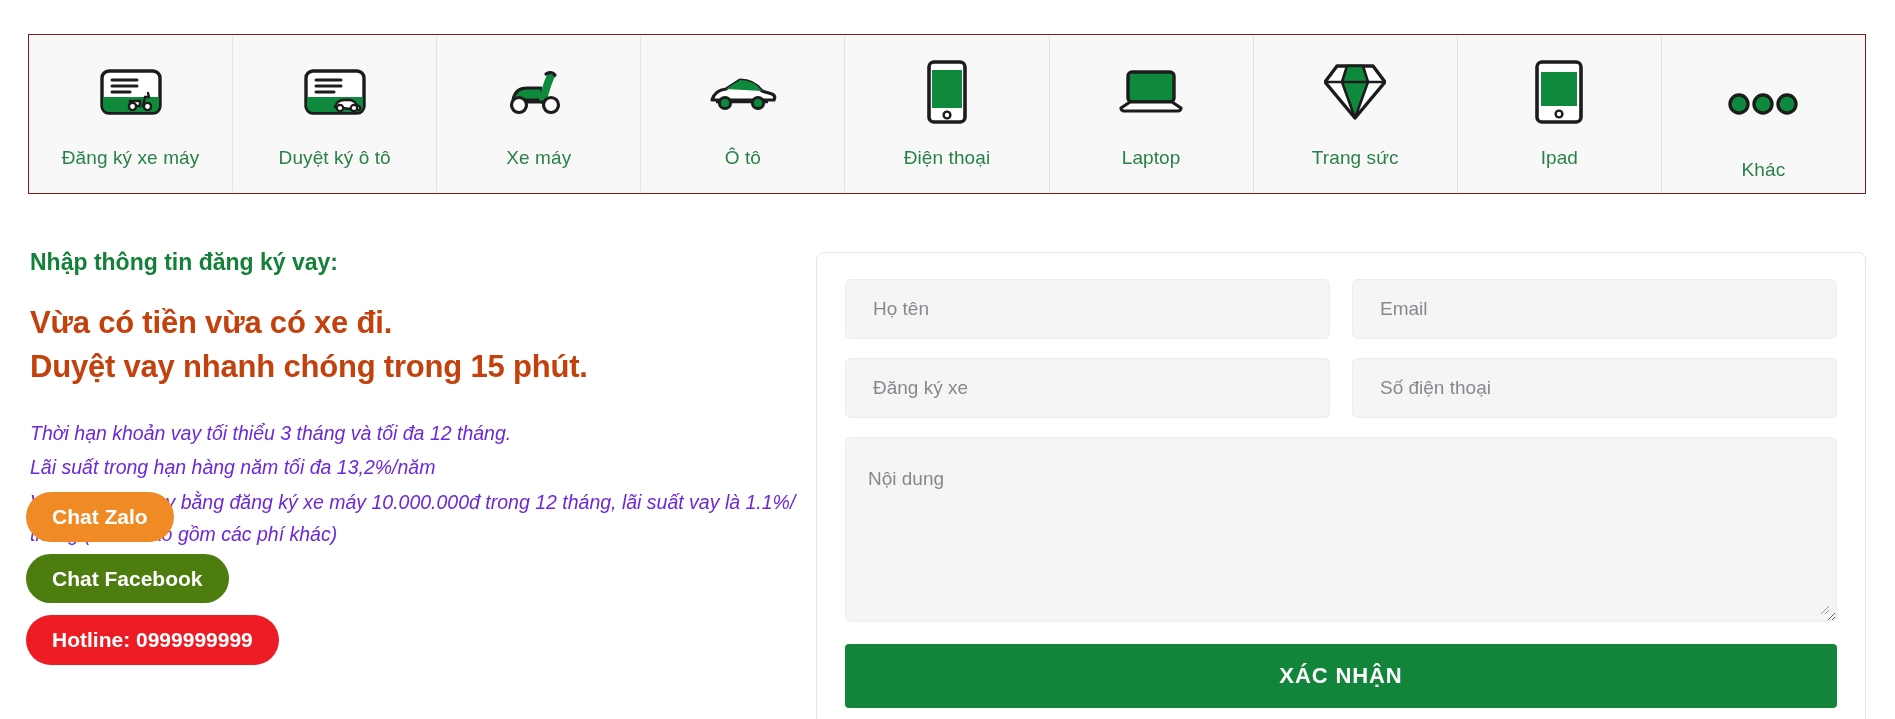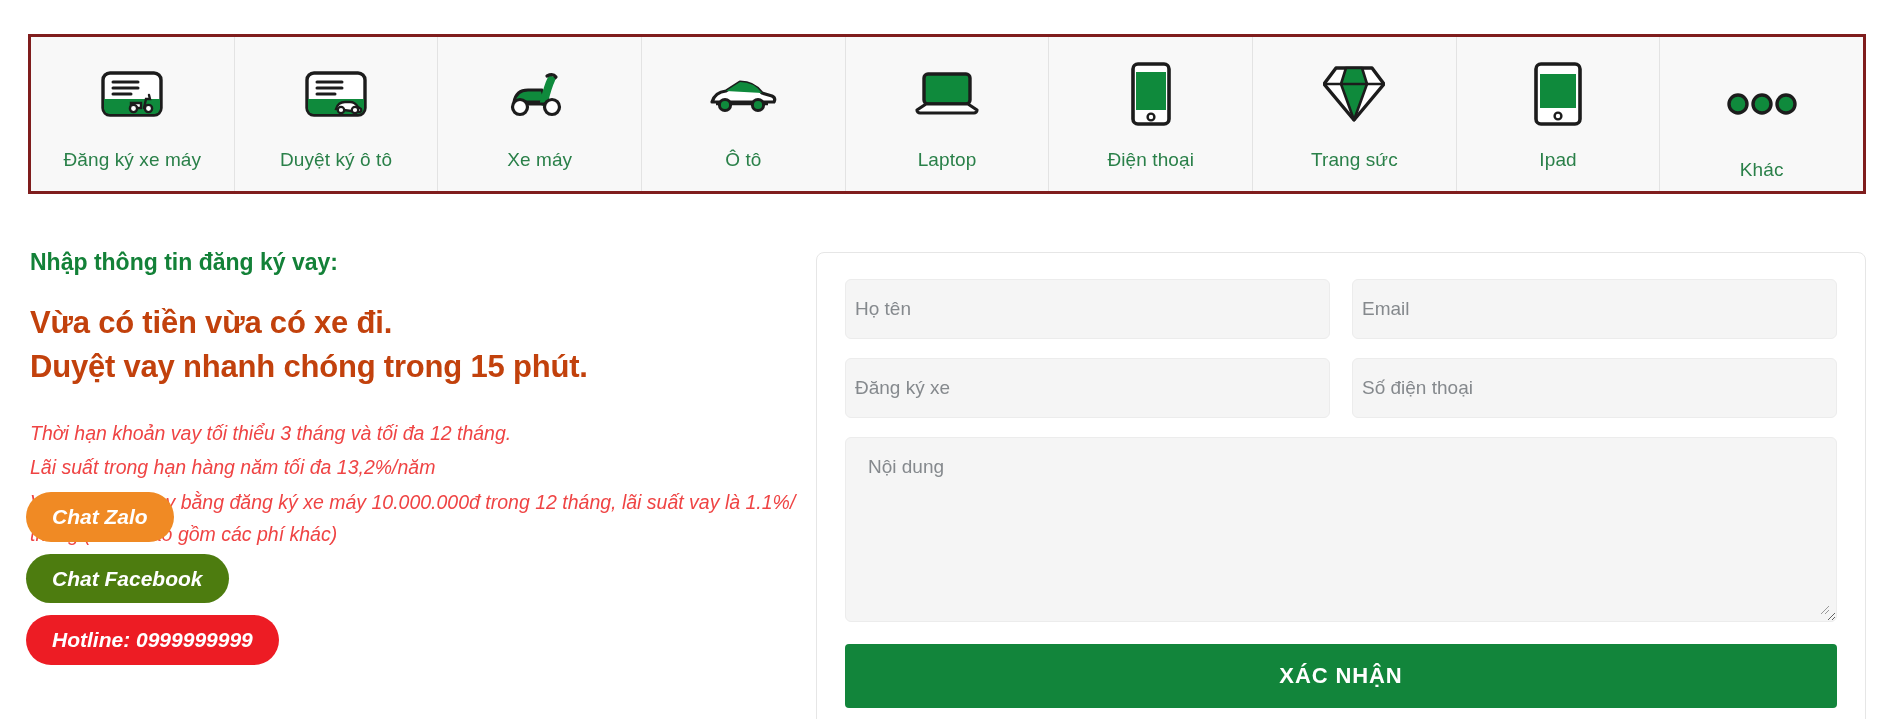--- a/index.html
+++ b/index.html
@@ -17,21 +17,21 @@
   }
 
   
   .tabbar {
     position: absolute;
     left: 28px;
     top: 34px;
     width: 1838px;
     height: 160px;
     display: flex;
-    border: 3px solid #7f1d1d;
+    border: 1px solid #7f1d1d;
     background: #f8f8f8;
     box-sizing: border-box;
   }
   .tab {
     flex: 1 1 0;
     border-right: 1px solid #e3e3e3;
     display: flex;
     flex-direction: column;
     align-items: center;
     justify-content: flex-start;
@@ -75,36 +75,35 @@
     font-weight: bold;
     color: #c2410c;
     margin: 0;
     line-height: 1.42;
     letter-spacing: -.2px;
   }
   .terms {
     margin-top: 28px;
     font-size: 19.5px;
     font-style: italic;
-    color: #ef4444;
+    color: #6d28d9;
     line-height: 1.66;
   }
   .terms p { margin: 0 0 2px 0; }
 
   
   .chat-stack {
     position: absolute;
     left: 26px;
     top: 492px;
     z-index: 40;
     display: flex;
     flex-direction: column;
     align-items: flex-start;
     gap: 12px;
-    font-style: italic;
   }
   .chat-btn {
     border-radius: 40px;
     color: #ffffff;
     font-size: 21px;
     font-weight: bold;
     padding: 13px 26px;
     cursor: pointer;
     white-space: nowrap;
     line-height: 1.12;
@@ -132,36 +131,36 @@
     gap: 22px;
     margin-bottom: 19px;
   }
   .field {
     flex: 1 1 0;
     height: 60px;
     background: #f5f5f5;
     border: 1px solid #ececec;
     border-radius: 6px;
     box-sizing: border-box;
-    padding: 0 9px;
+    padding: 0 27px;
     font-size: 19px;
     font-family: "Liberation Sans", sans-serif;
     color: #333333;
     outline: none;
   }
   .field::placeholder { color: #85898d; opacity: 1; }
   .textarea-wrap { position: relative; }
   .field-area {
     width: 100%;
     height: 185px;
     background: #f5f5f5;
     border: 1px solid #ececec;
     border-radius: 6px;
     box-sizing: border-box;
-    padding: 18px 22px;
+    padding: 30px 22px;
     font-size: 19px;
     font-family: "Liberation Sans", sans-serif;
     color: #333333;
     outline: none;
     resize: vertical;
     display: block;
   }
   .field-area::placeholder { color: #85898d; opacity: 1; }
   .resize-grip {
     position: absolute;
@@ -264,37 +263,37 @@
         <line x1="10" y1="32" x2="62" y2="32" stroke="#1c1c1c" stroke-width="2.6"></line>
         <circle cx="19" cy="33" r="5.6" fill="#0f8a3c" stroke="#1c1c1c" stroke-width="3"></circle>
         <circle cx="52" cy="33" r="5.6" fill="#0f8a3c" stroke="#1c1c1c" stroke-width="3"></circle>
       </svg>
     </span>
     <span class="tab-label">Ô tô</span>
   </div>
 
   <div class="tab">
     <span class="tab-icon">
-      <svg width="70" height="52" viewBox="0 0 70 52">
-        <rect x="12" y="6" width="46" height="30" rx="4" fill="#0f8a3c" stroke="#1c1c1c" stroke-width="3.4"></rect>
-        <path d="M5 42 l9-6 h42 l9 6 a3 3 0 0 1 -3 3 h-54 a3 3 0 0 1 -3 -3 z" fill="#fff" stroke="#1c1c1c" stroke-width="3.2" stroke-linejoin="round"></path>
-      </svg>
-    </span>
-    <span class="tab-label">Laptop</span>
-  </div>
-
-  <div class="tab">
-    <span class="tab-icon">
       <svg width="42" height="64" viewBox="0 0 42 64">
         <rect x="3" y="2" width="36" height="60" rx="5" fill="#fff" stroke="#1c1c1c" stroke-width="3.6"></rect>
         <rect x="6" y="10" width="30" height="38" fill="#0f8a3c"></rect>
         <circle cx="21" cy="55" r="3.4" fill="#fff" stroke="#1c1c1c" stroke-width="2.4"></circle>
       </svg>
     </span>
     <span class="tab-label">Điện thoại</span>
+  </div>
+
+  <div class="tab">
+    <span class="tab-icon">
+      <svg width="70" height="52" viewBox="0 0 70 52">
+        <rect x="12" y="6" width="46" height="30" rx="4" fill="#0f8a3c" stroke="#1c1c1c" stroke-width="3.4"></rect>
+        <path d="M5 42 l9-6 h42 l9 6 a3 3 0 0 1 -3 3 h-54 a3 3 0 0 1 -3 -3 z" fill="#fff" stroke="#1c1c1c" stroke-width="3.2" stroke-linejoin="round"></path>
+      </svg>
+    </span>
+    <span class="tab-label">Laptop</span>
   </div>
 
   <div class="tab">
     <span class="tab-icon">
       <svg width="62" height="60" viewBox="0 0 62 60">
         <path d="M13 4 h36 l12 16 -30 36 -30 -36 z" fill="#fff" stroke="#1c1c1c" stroke-width="3.4" stroke-linejoin="round"></path>
         <path d="M23 4 h16 l5 16 -13 36 -13 -36 z" fill="#0f8a3c" stroke="#1c1c1c" stroke-width="2.6" stroke-linejoin="round"></path>
         <line x1="1" y1="20" x2="61" y2="20" stroke="#1c1c1c" stroke-width="2.6"></line>
       </svg>
     </span>

